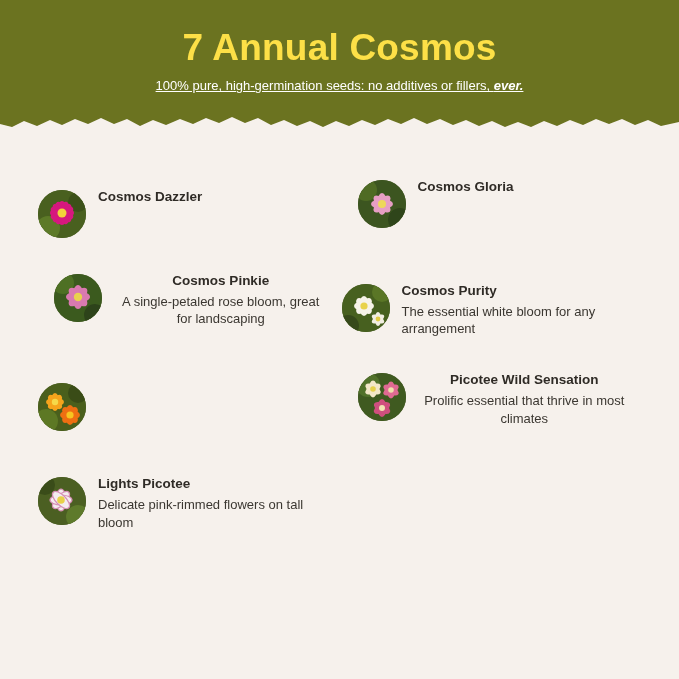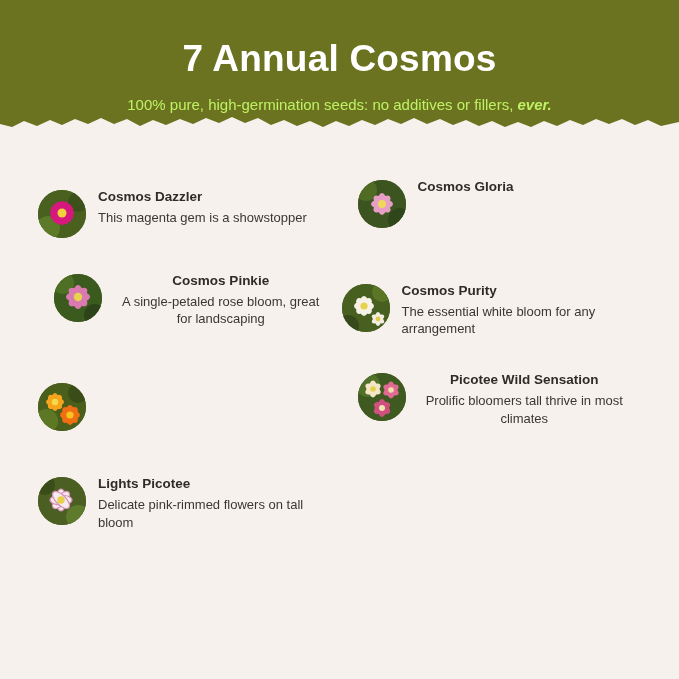--- a/index.html
+++ b/index.html
@@ -29,32 +29,33 @@
     background: #6b7320;
     overflow: hidden;
   }
   .header-inner {
     position: relative;
     z-index: 2;
     padding-top: 22px;
     text-align: center;
   }
   .header-title {
-    color: #ffffff;
+    color: #fde047;
     font-size: 37px;
     font-weight: bold;
     letter-spacing: 0.2px;
     line-height: 1.2;
-    margin: 15px;
+    margin: 4px;
   }
   .header-sub {
-    color: #bef264;
-    font-size: 15px;
+    color: #ffffff;
+    font-size: 13px;
     margin: 8px 0 0 0;
     font-weight: normal;
+    text-decoration: underline;
   }
   .header-sub .emph {
     font-style: italic;
     font-weight: bold;
   }
   .torn {
     position: absolute;
     left: 0;
     bottom: -1px;
     width: 679px;
@@ -158,21 +159,20 @@
                 <ellipse rx="5.5" ry="12" transform="rotate(67)"></ellipse>
                 <ellipse rx="5.5" ry="12" transform="rotate(112)"></ellipse>
                 <ellipse rx="5.5" ry="12" transform="rotate(157)"></ellipse>
               </g>
               <circle r="4.5" fill="#f2d23a"></circle>
             </g>
           </svg>
         </div>
         <div class="item-text">
           <p class="item-title">Cosmos Dazzler</p>
-          <p class="item-desc">This magenta gem is a showstopper</p>
         </div>
       </div>
 
       <div class="cell right">
         <div class="thumb">
           <svg viewBox="0 0 48 48">
             <rect width="48" height="48" fill="#3c5520"></rect>
             <circle cx="8" cy="10" r="11" fill="#4f6b24"></circle>
             <circle cx="42" cy="40" r="12" fill="#2f451a"></circle>
             <g transform="translate(24,24)">
@@ -299,21 +299,21 @@
                 <ellipse rx="4.6" ry="9"></ellipse>
                 <ellipse rx="4.6" ry="9" transform="rotate(60)"></ellipse>
                 <ellipse rx="4.6" ry="9" transform="rotate(120)"></ellipse>
               </g>
               <circle r="3" fill="#f2e3b3"></circle>
             </g>
           </svg>
         </div>
         <div class="item-text">
           <p class="item-title">Picotee Wild Sensation</p>
-          <p class="item-desc">Prolific bloomers tall thrive in most climates</p>
+          <p class="item-desc">Prolific essential that thrive in most climates</p>
         </div>
       </div>
 
       <div class="cell left">
         <div class="thumb">
           <svg viewBox="0 0 48 48">
             <rect width="48" height="48" fill="#4b5f22"></rect>
             <circle cx="40" cy="40" r="12" fill="#5e7a2b"></circle>
             <circle cx="7" cy="8" r="10" fill="#3a4c19"></circle>
             <g transform="translate(23,23)">

